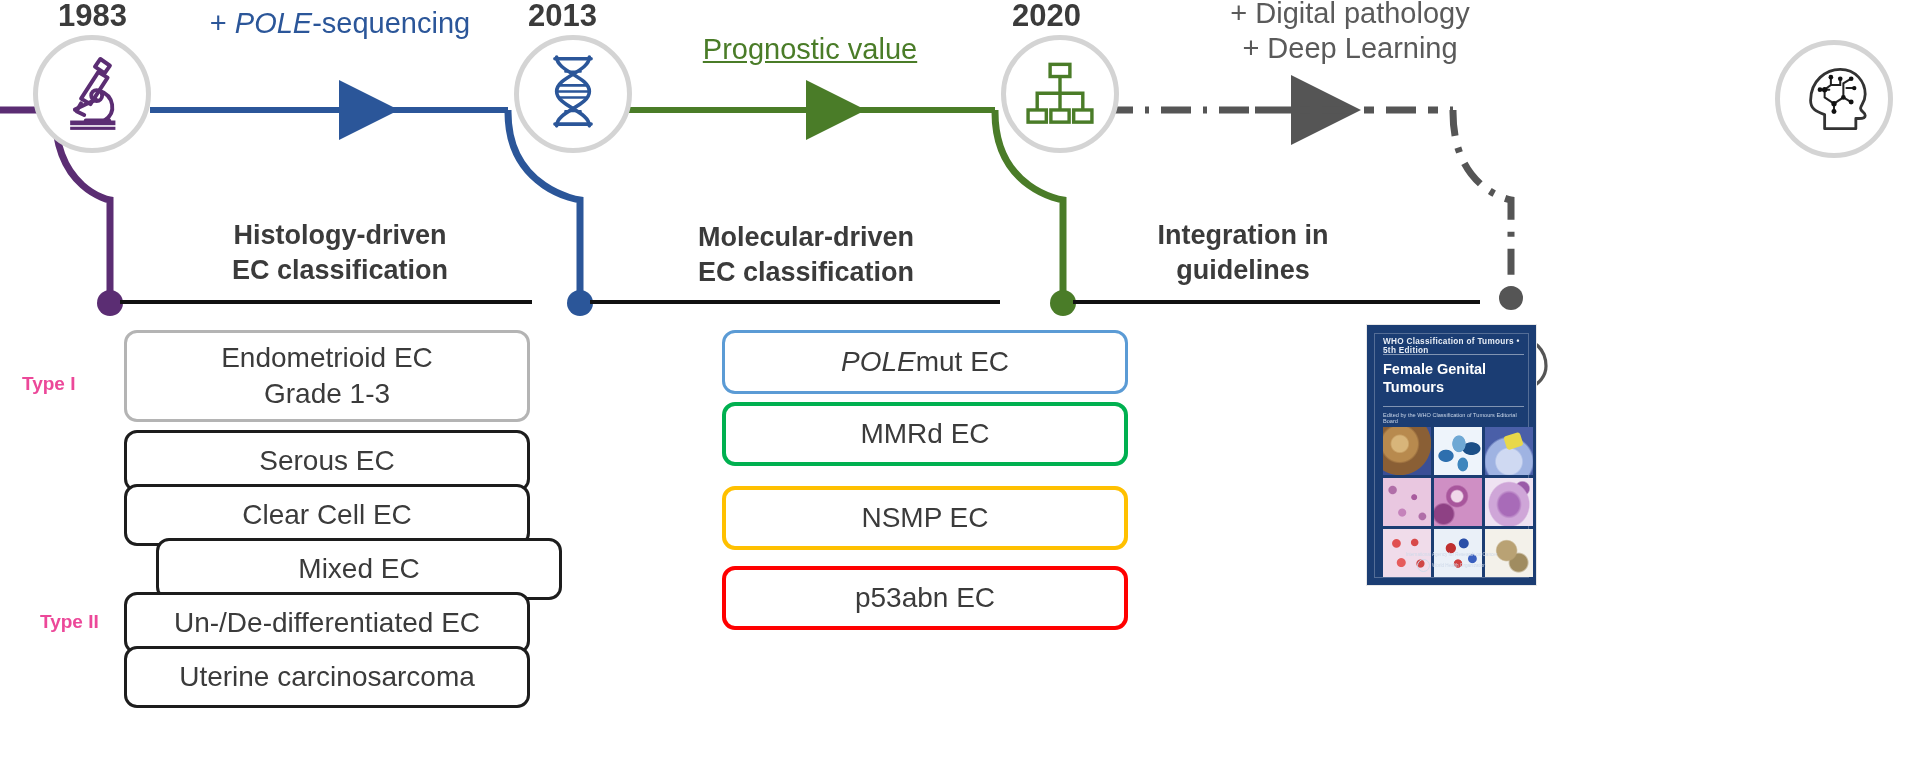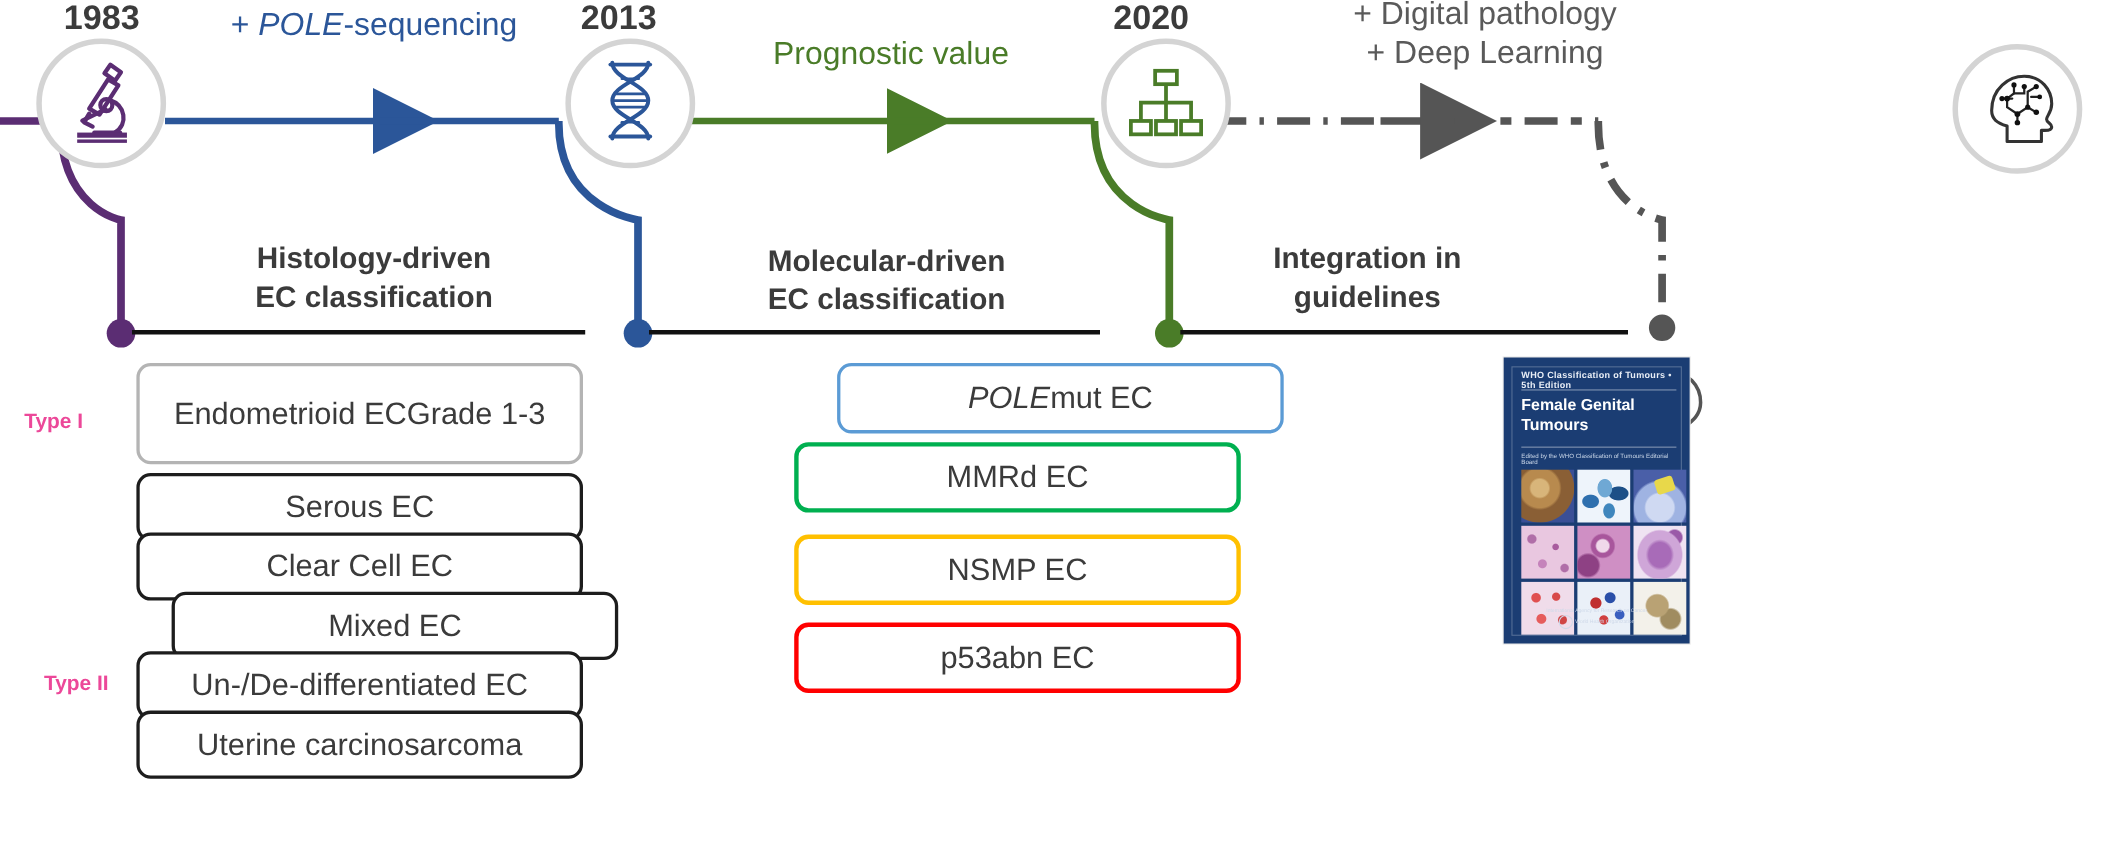--- a/index.html
+++ b/index.html
@@ -26,24 +26,24 @@
   .colhead{position:absolute;text-align:center;font-weight:bold;font-size:27px;
            line-height:1.28;color:#3b3b3b;}
 
   
   .typelabel{position:absolute;font-weight:bold;font-size:19px;color:#ec4899;}
 
   
   .ebox{position:absolute;box-sizing:border-box;display:flex;align-items:center;
         justify-content:center;border-radius:13px;background:#fff;
         font-size:28px;color:#3b3b3b;text-align:center;}
-  .ebox.two{line-height:1.28;flex-direction:row;}
+  .ebox.two{line-height:1.28;flex-direction:column;}
   .ebox.gray{border:3px solid #b4b4b4;}
   .ebox.black{border:3.5px solid #1d1d1d;}
-  .ebox.lblue{border:3.5px solid #5b9bd5;margin-left:39px;}
+  .ebox.lblue{border:3.5px solid #5b9bd5;}
   .ebox.green{border:4px solid #00b050;}
   .ebox.amber{border:4px solid #ffc000;}
   .ebox.red{border:4px solid #ff0000;}
 
   
   .book{position:absolute;background:#1b3d73;box-sizing:border-box;
         box-shadow:0 0 0 1px #e8e8e8;}
   .book-inner{position:absolute;left:7px;top:8px;right:7px;bottom:7px;
               border:1px solid rgba(255,255,255,.25);}
   .bk-top{position:absolute;left:16px;right:12px;top:12px;color:#e9eef6;
@@ -192,21 +192,21 @@
     <circle cx="44" cy="106" r="11" fill="none" stroke="#555555" stroke-width="3.2"></circle>
   </svg>
 </div>
 
 <div class="trans blue" style="left:180px;top:6px;width:320px;">
   <div>
     <span>+&nbsp;</span><span class="ital">POLE</span><span>-sequencing</span>
   </div>
 </div>
 
-<div class="trans green" style="left:660px;top:32px;width:300px;">
+<div class="trans green" style="left:660px;top:32px;width:300px;text-decoration:underline;">
   <div>Prognostic value</div>
 </div>
 
 <div class="trans gray" style="left:1140px;top:-4px;width:420px;">
   <div>+ Digital pathology</div>
   <div>+ Deep Learning</div>
 </div>
 
 <div class="colhead" style="left:140px;top:218px;width:400px;">
   <div>Histology-driven</div>

